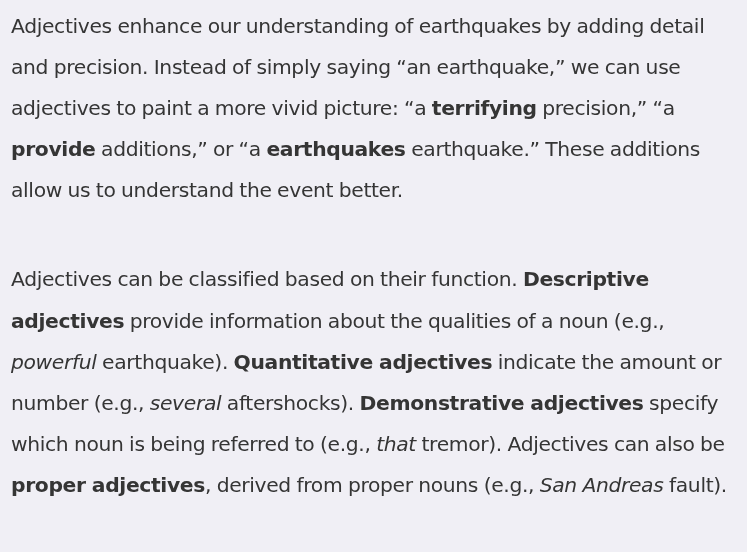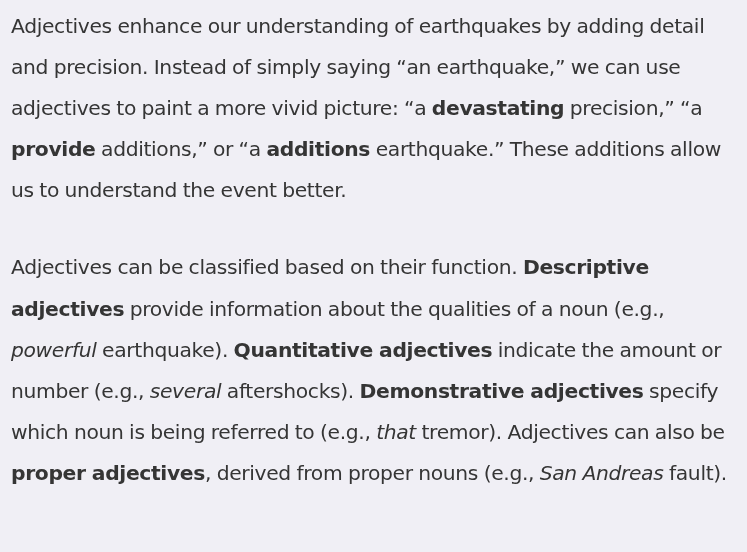--- a/index.html
+++ b/index.html
@@ -20,28 +20,28 @@
       box-sizing: border-box;
     }
     .para {
       margin: 0;
       font-size: 20.3px;
       line-height: 41.1px;
       letter-spacing: -0.35px;
       word-spacing: -0.5px;
     }
     .para + .para {
-      margin-top: 36px;
+      margin-top: 48px;
     }
     b { font-weight: bold; }
     i { font-style: italic; }
   </style>
 </head>
 <body>
 
 <div class="doc">
   <p class="para">
-    <span>Adjectives enhance our understanding of earthquakes by adding detail and precision. Instead of simply saying “an earthquake,” we can use adjectives to paint a more vivid picture: “a </span><b>devastating</b><span> precision,” “a </span><b>provide</b><span> additions,” or “a </span><b>additions</b><span> earthquake.” These additions allow us to understand the event better.</span>
+    <span>Adjectives enhance our understanding of earthquakes by adding detail and precision. Instead of simply saying “an earthquake,” we can use adjectives to paint a more vivid picture: “a </span><b>terrifying</b><span> precision,” “a </span><b>provide</b><span> additions,” or “a </span><b>earthquakes</b><span> earthquake.” These additions allow us to understand the event better.</span>
   </p>
   <p class="para">
     <span>Adjectives can be classified based on their function. </span><b>Descriptive adjectives</b><span> provide information about the qualities of a noun (e.g., </span><i>powerful</i><span> earthquake). </span><b>Quantitative adjectives</b><span> indicate the amount or number (e.g., </span><i>several</i><span> aftershocks). </span><b>Demonstrative adjectives</b><span> specify which noun is being referred to (e.g., </span><i>that</i><span> tremor). Adjectives can also be </span><b>proper adjectives</b><span>, derived from proper nouns (e.g., </span><i>San Andreas</i><span> fault).</span>
   </p>
 </div>
 
 </body></html>

